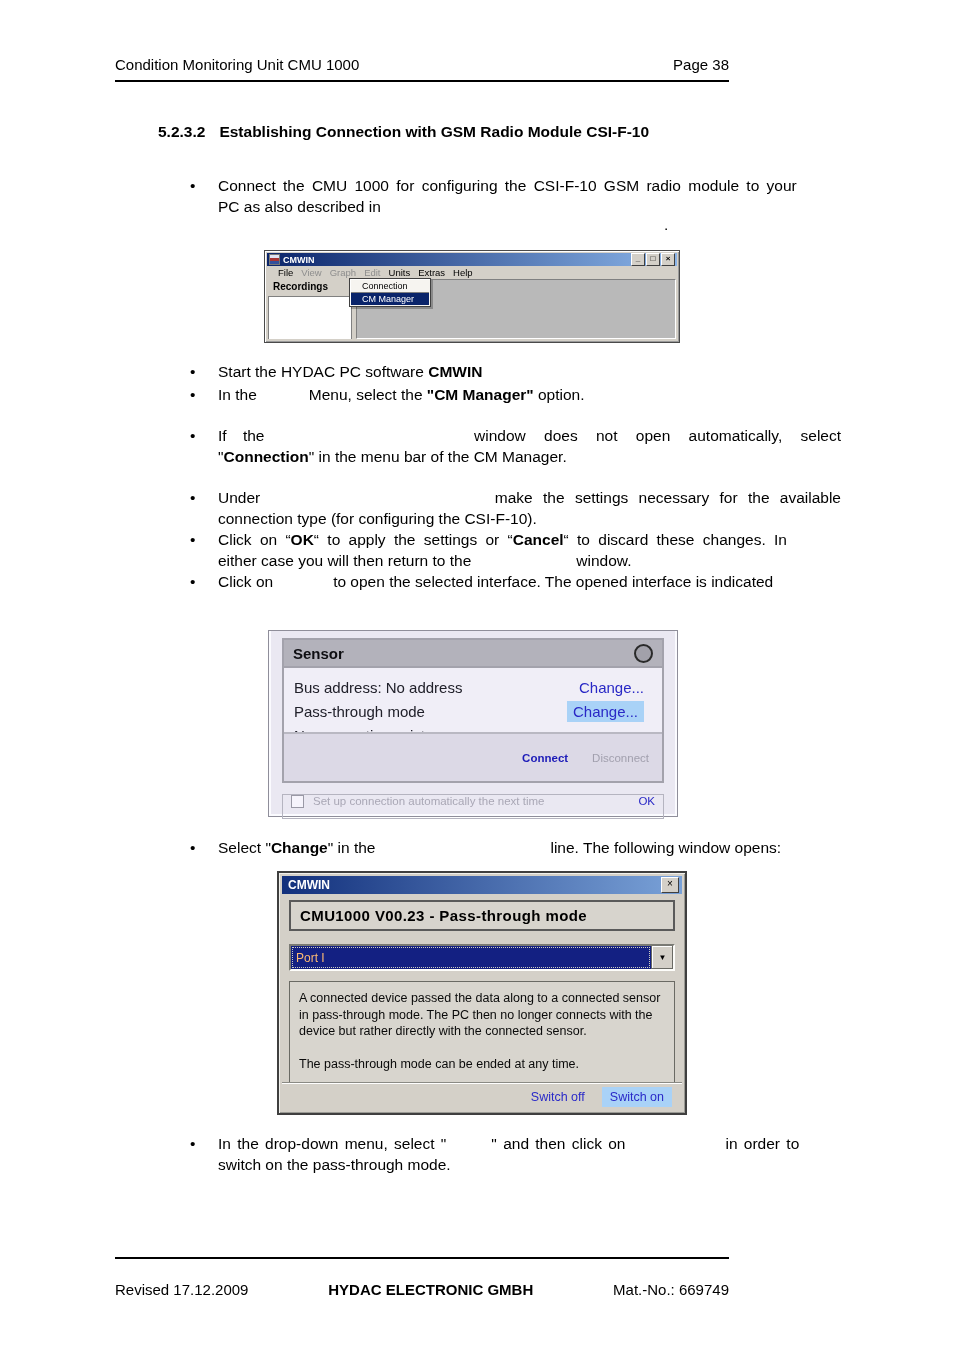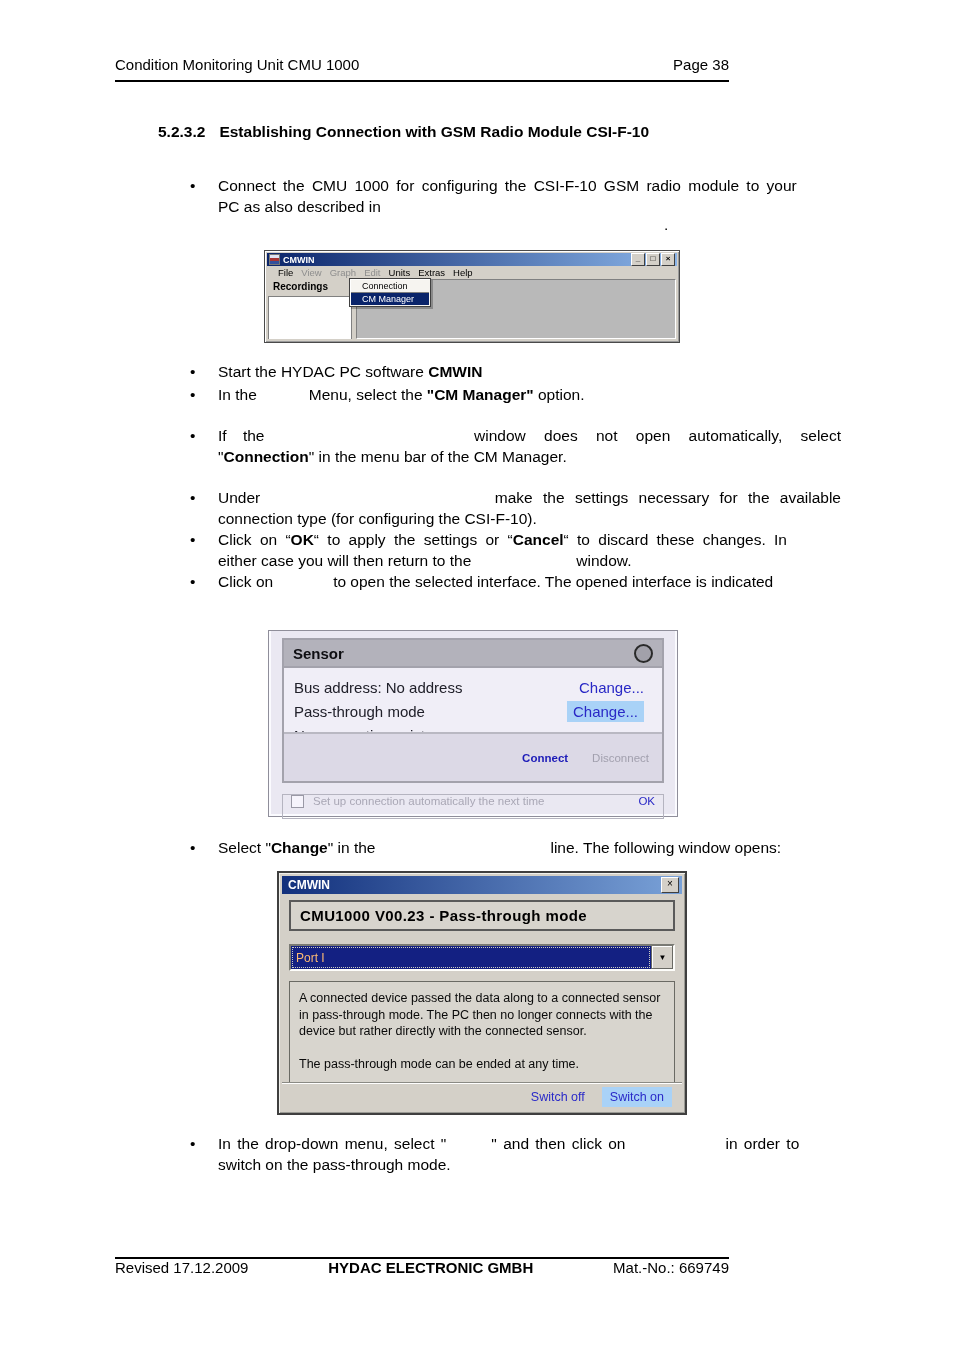--- a/index.html
+++ b/index.html
@@ -5,21 +5,21 @@
   html,body{margin:0;padding:0;background:#fff;}
   .page{position:relative;width:842px;height:1351px;background:#fff;
         font-family:"Liberation Sans",sans-serif;color:#000;overflow:hidden;}
 
   
   .hdr{position:absolute;left:115px;right:113px;top:56px;display:flex;
        justify-content:space-between;font-size:15px;padding-bottom:7px;border-bottom:2px solid #000;}
   .section-heading{position:absolute;left:158px;top:123px;font-weight:bold;font-size:15.5px;}
   .section-heading .num{margin-right:14px;}
   .ftr{position:absolute;left:115px;right:113px;top:1257px;border-top:2px solid #000;
-       padding-top:0;display:flex;justify-content:space-between;font-size:15px;}
+       padding-top:22px;display:flex;justify-content:space-between;font-size:15px;}
   .ftr .c{font-weight:bold;}
 
   
   .bullet{position:absolute;left:190px;width:651px;display:flex;font-size:15.5px;line-height:20.8px;}
   .bullet .dot{width:28px;flex:0 0 28px;}
   .btxt{width:623px;}
   .bl{white-space:nowrap;}
   .bl-flex{display:flex;justify-content:space-between;white-space:nowrap;}
   .gap{display:inline-block;}
   .ws3{word-spacing:3px;} .ws4{word-spacing:4px;} .ws6{word-spacing:6px;}

